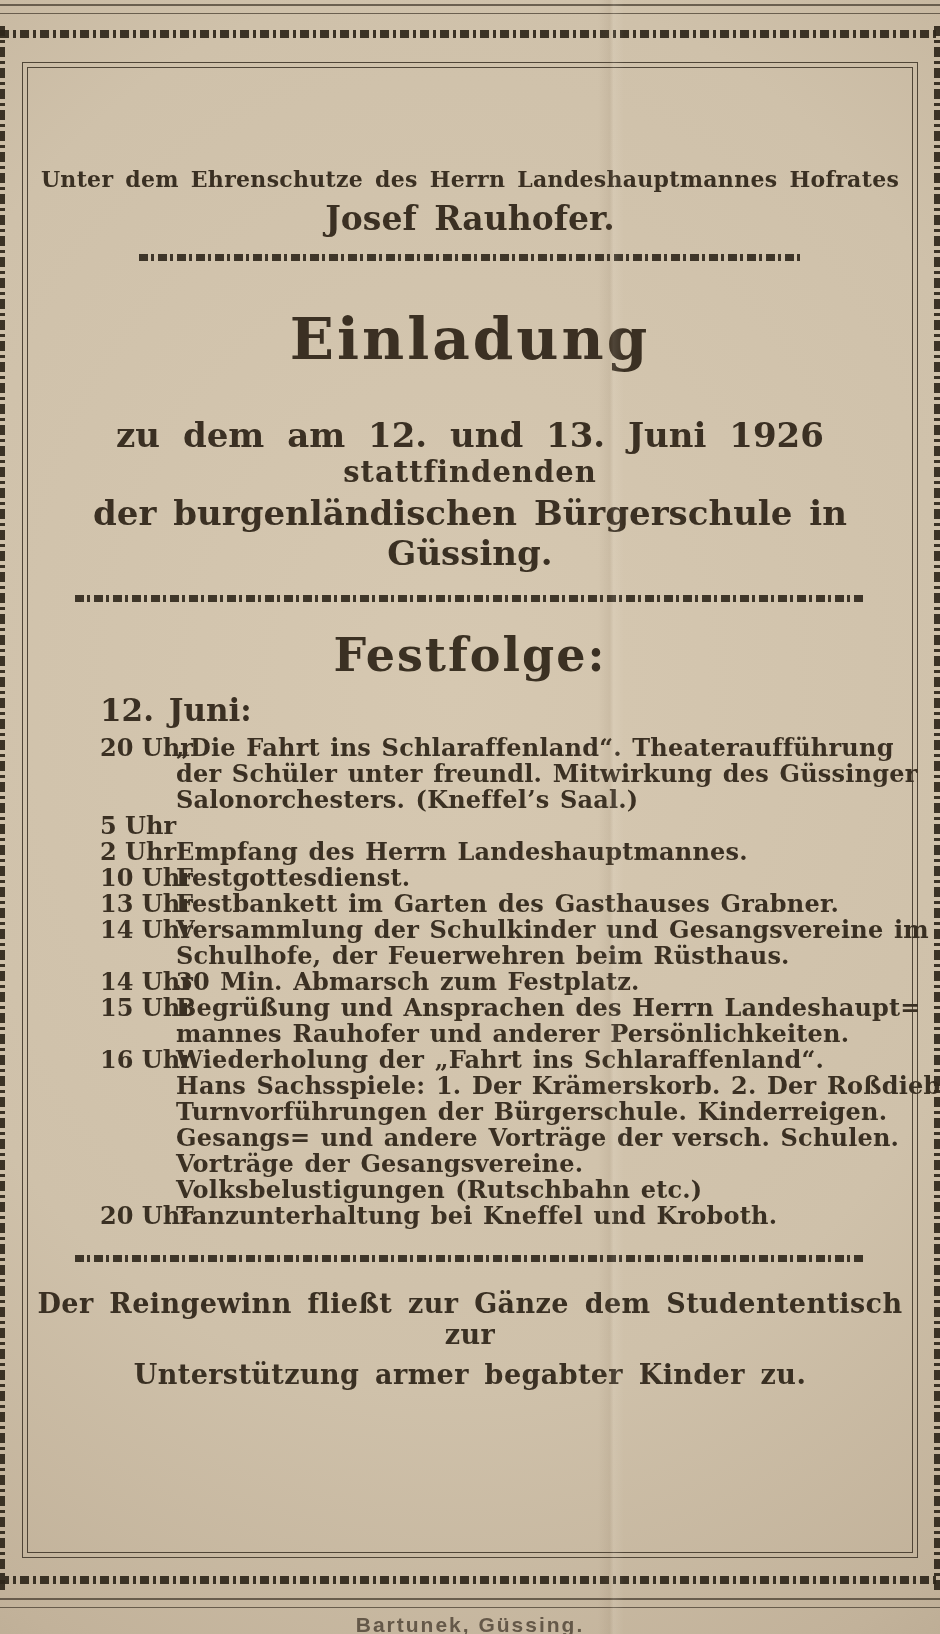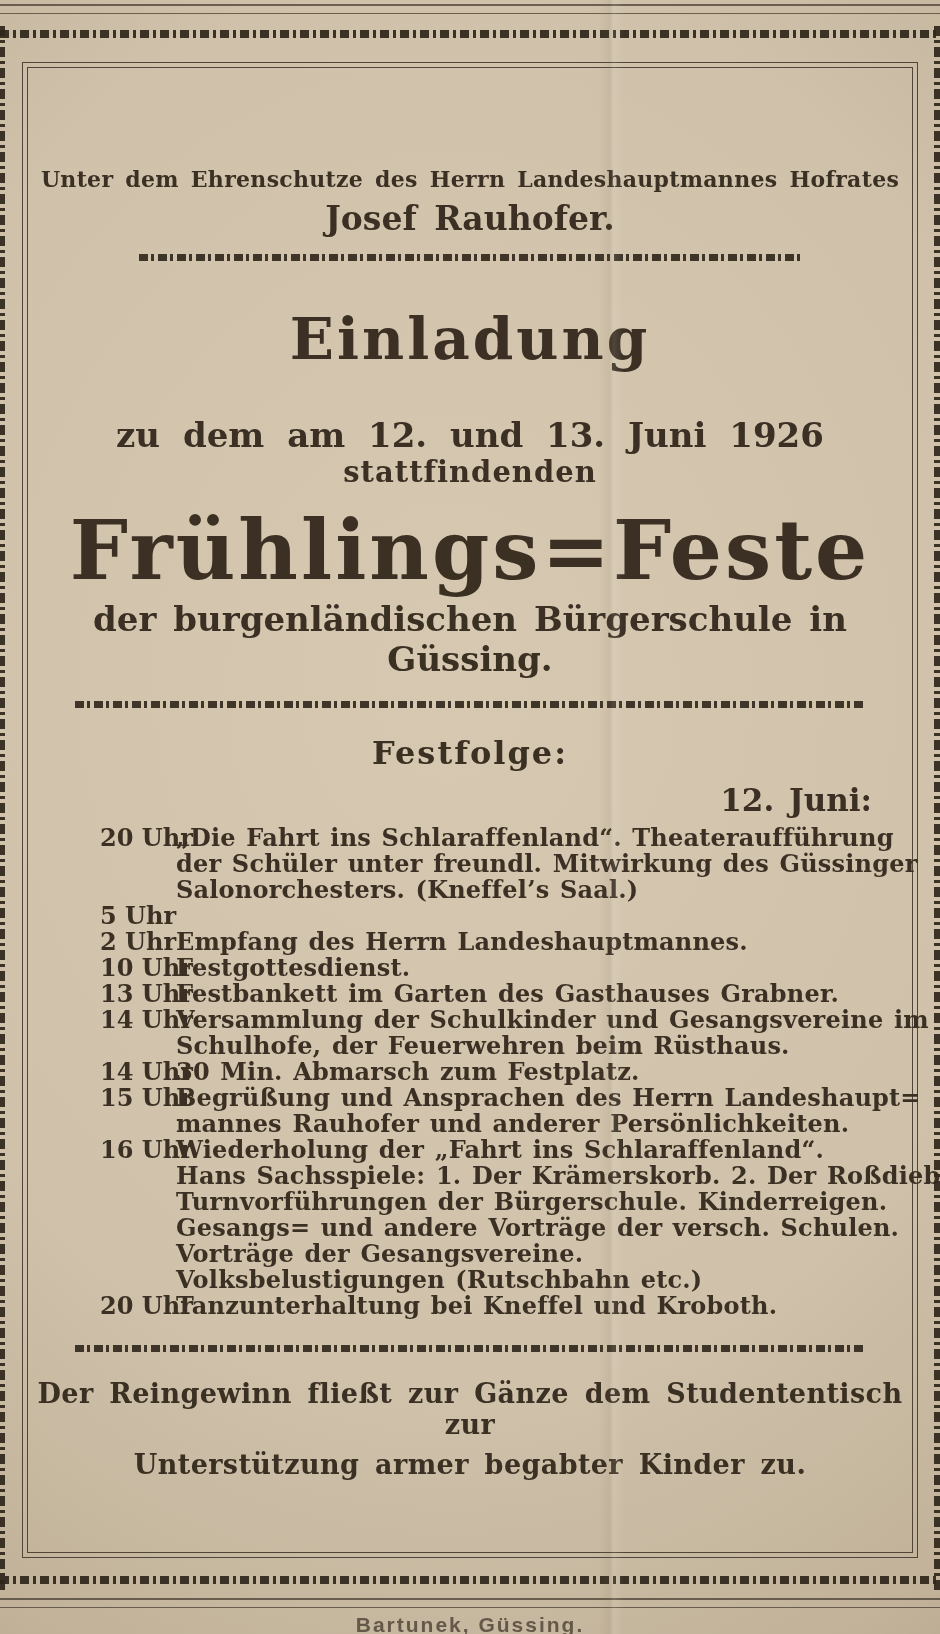--- a/index.html
+++ b/index.html
@@ -90,27 +90,27 @@
     font-size:29px;font-weight:700;letter-spacing:1px;
   }
   .maintitle{
     margin:16px 0 0 0;font-size:82px;font-weight:700;letter-spacing:3px;line-height:1.1;
   }
   .subtitle{
     margin-top:4px;font-size:34px;font-weight:700;word-spacing:5px;
   }
   .rule-mid{width:790px;margin-top:22px;}
   .festfolge{
-    margin:26px 0 0 0;font-size:32px;font-weight:700;letter-spacing:2px;
+    margin:26px 0 0 0;font-size:46px;font-weight:700;letter-spacing:2px;
   }
   #program{
     margin:10px 40px 0 72px;text-align:left;
   }
   .day-heading{
-    text-align:right;font-size:31px;font-weight:700;word-spacing:4px;
+    text-align:left;font-size:31px;font-weight:700;word-spacing:4px;
     margin:8px 0 7px 0;
   }
   .program-item{display:flex;align-items:flex-start;margin:0;}
   .time{
     flex:none;width:66px;text-align:right;
     font-size:24px;font-weight:700;line-height:26px;white-space:nowrap;
   }
   .lines{margin-left:10px;}
   .pline{
     font-size:24px;font-weight:700;line-height:26px;white-space:nowrap;
@@ -138,21 +138,20 @@
   <div class="frame">
     <div class="frame-inner">
 
       <div class="patronage">Unter dem Ehrenschutze des Herrn Landeshauptmannes Hofrates</div>
       <div class="honoree">Josef Rauhofer.</div>
       <div class="rule rule-header"></div>
 
       <h1 class="einladung">Einladung</h1>
       <div class="dateline">zu dem am 12. und 13. Juni 1926</div>
       <div class="stattf">stattfindenden</div>
-      <h2 class="maintitle">Frühlings=Feste</h2>
       <div class="subtitle">der burgenländischen Bürgerschule in Güssing.</div>
       <div class="rule rule-mid"></div>
 
       <h3 class="festfolge">Festfolge:</h3>
 
       <div id="program">
           <div class="day-heading">12. Juni:</div>
           <div class="program-item">
             <span class="time">20 Uhr</span>
             <div class="lines">

